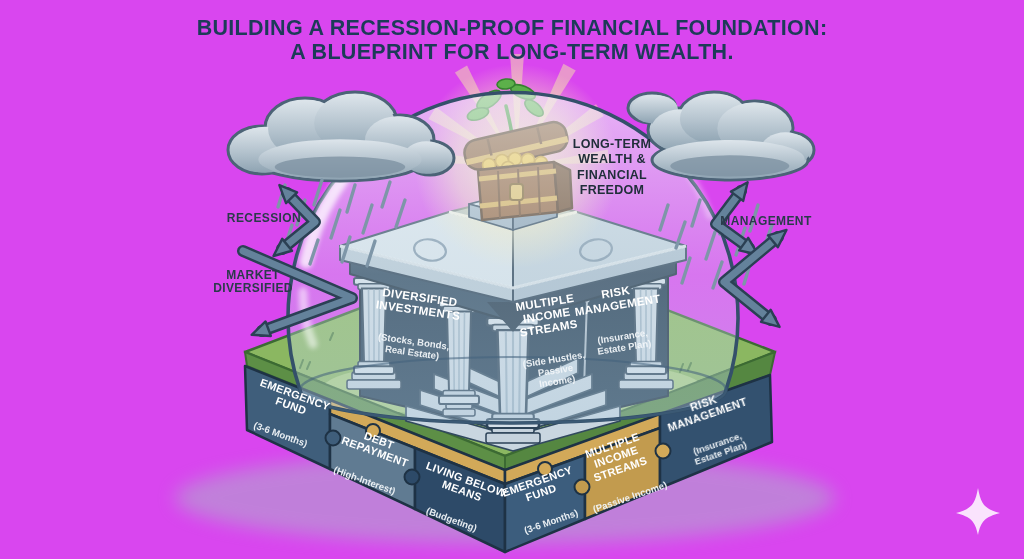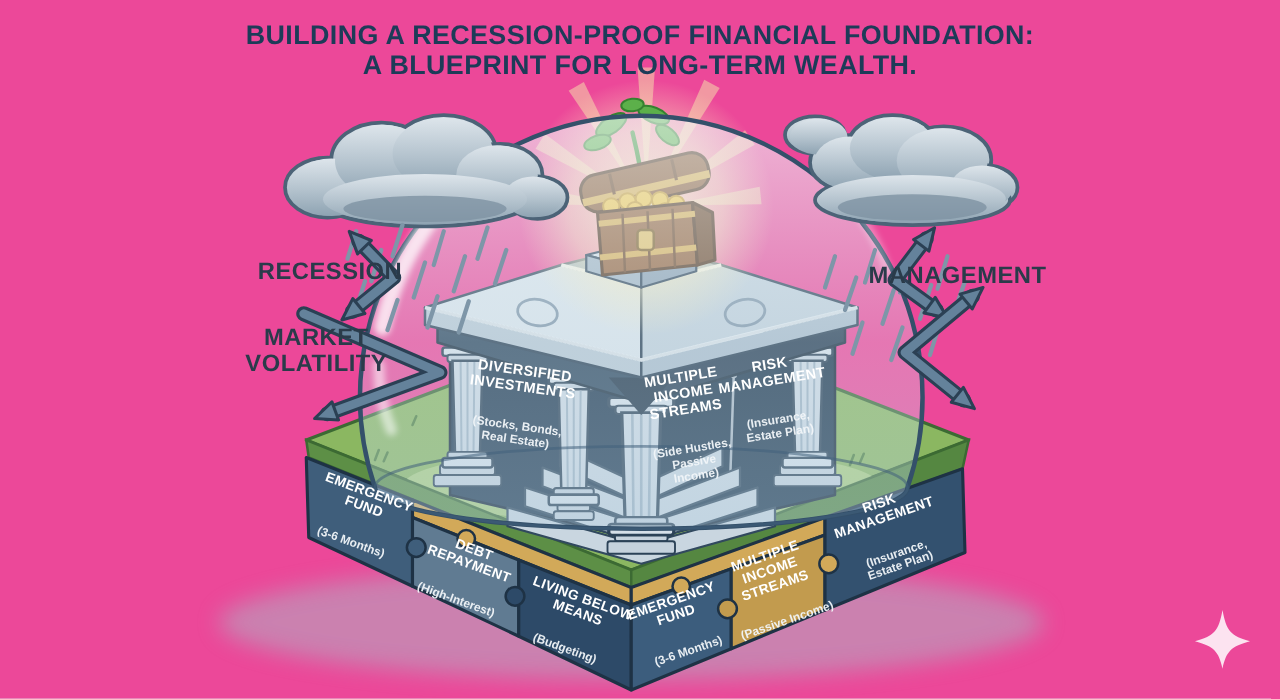--- a/index.html
+++ b/index.html
@@ -1,29 +1,29 @@
 <!DOCTYPE html>
 <html><head>
 <meta charset="utf-8">
 <style>
   html,body{margin:0;padding:0;background:#dfe7ec;}
   .stage{
     position:relative;width:1024px;height:559px;overflow:hidden;
-    background:#ec4899;
+    background:#d946ef;
     font-family:"Liberation Sans","DejaVu Sans",sans-serif;
   }
   .stage svg{position:absolute;left:0;top:0;}
   .page-title{
     position:absolute;left:0;top:16px;width:100%;
     text-align:center;font-weight:bold;font-size:21.5px;line-height:1.12;
     letter-spacing:.3px;color:#1d3b58;white-space:pre-line;
   }
   .lbl{position:absolute;text-align:center;white-space:pre-line;}
   .threat{
-    font-weight:bold;font-size:19px;line-height:1.1;color:#2a3b4a;
+    font-weight:bold;font-size:12px;line-height:1.1;color:#2a3b4a;
     letter-spacing:.4px;transform:translate(-50%,-50%);
   }
   .goal{
     font-weight:bold;font-size:12.5px;line-height:1.22;color:#202e3a;
     letter-spacing:.3px;transform:translate(-50%,-50%);
   }
   .lbl-t{font-weight:bold;color:#ffffff;letter-spacing:.3px;}
   .lbl-s{font-weight:bold;color:#f2f6f9;opacity:.95;}
   .pillar .lbl-t{font-size:11.5px;line-height:1.14;}
   .pillar .lbl-s{font-size:9.5px;line-height:1.15;margin-top:2px;}
@@ -280,23 +280,27 @@
   </g>
 
   <path d="M978,488 C981,505 985,509 1000,513 C985,517 981,521 978,535 C975,521 971,517 956,513 C971,509 975,505 978,488 Z" fill="#ffffff" opacity="0.85"></path>
 </svg>
 
 <div class="page-title">BUILDING A RECESSION-PROOF FINANCIAL FOUNDATION:
 A BLUEPRINT FOR LONG-TERM WEALTH.</div>
 
 <div class="lbl threat" style="left:264px;top:219px">RECESSION</div>
 <div class="lbl threat" style="left:253px;top:282px">MARKET
-VOLATILITY</div>
+DIVERSIFIED</div>
 <div class="lbl threat" style="left:766px;top:222px">MANAGEMENT</div>
 
+<div class="lbl goal" style="left:612px;top:167px">LONG-TERM
+WEALTH &amp;
+FINANCIAL
+FREEDOM</div>
 
 <div class="lbl pillar tilt-p-l" style="left:416px;top:325px">
   <div class="lbl-t">DIVERSIFIED
 INVESTMENTS</div>
   <div class="lbl-s">(Stocks, Bonds,
 Real Estate)</div>
 </div>
 <div class="lbl pillar tilt-p-r" style="left:551px;top:342px">
   <div class="lbl-t">MULTIPLE
 INCOME

